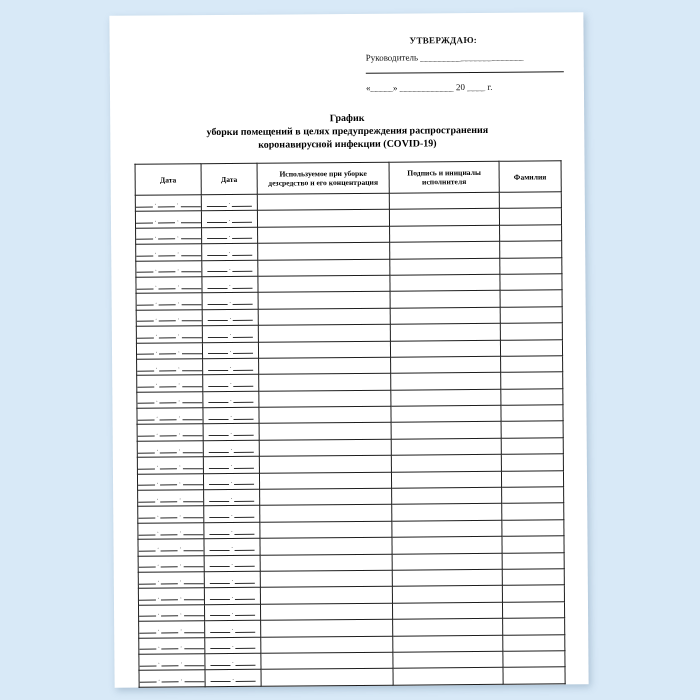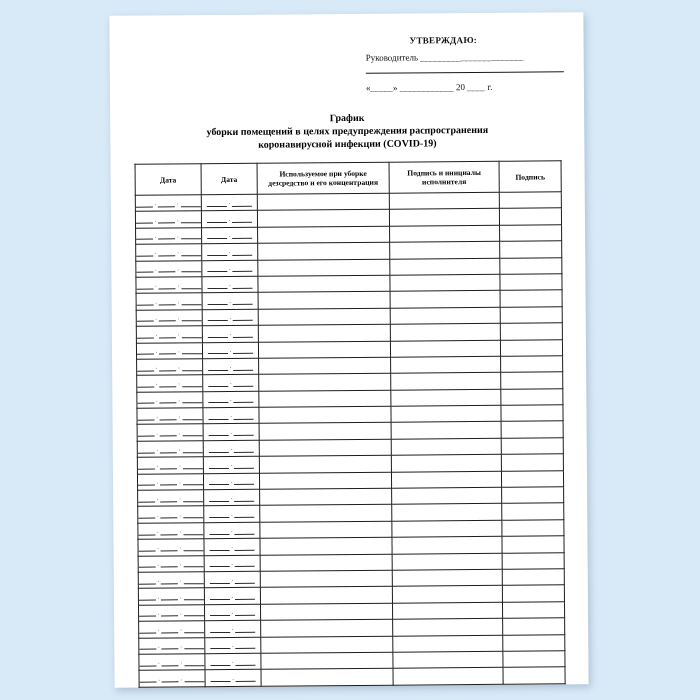--- a/index.html
+++ b/index.html
@@ -142,21 +142,21 @@
         <col class="col-means">
         <col class="col-name">
         <col class="col-sign">
       </colgroup>
       <thead>
         <tr>
           <th>Дата</th>
           <th>Дата</th>
           <th>Используемое при уборке дезсредство и его концентрация</th>
           <th>Подпись и инициалы исполнителя</th>
-          <th>Подпись</th>
+          <th>Фамилия</th>
         </tr>
       </thead>
       <tbody id="tbody">
           <tr>
             <td>
               <span class="cell-fill">
                 <span class="seg w-a"></span>
                 <span class="dot">.</span>
                 <span class="seg w-b"></span>
                 <span class="dot">.</span>

